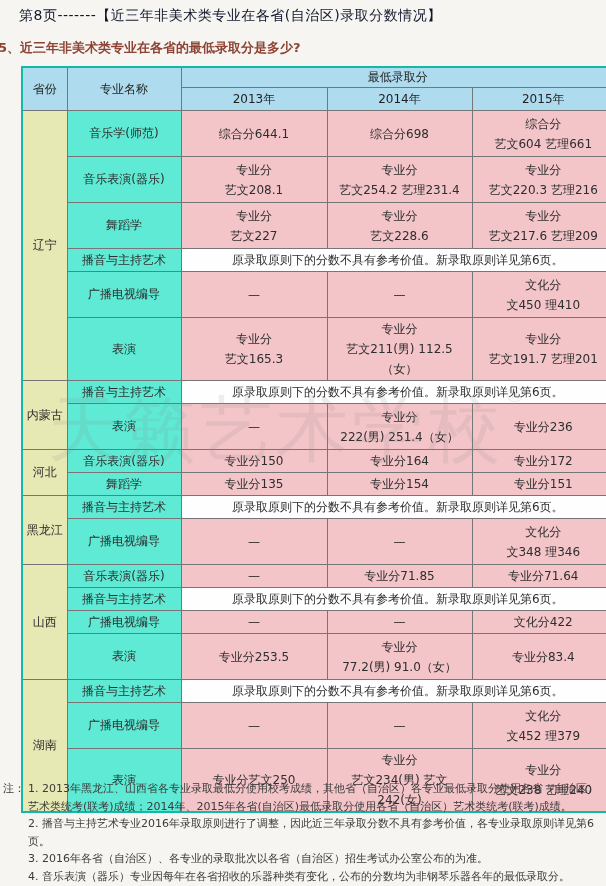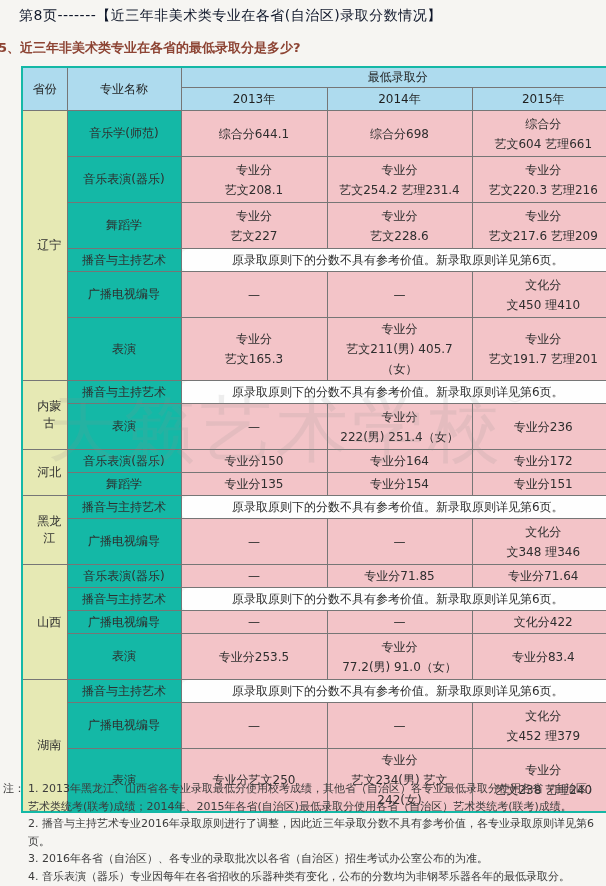--- a/index.html
+++ b/index.html
@@ -21,22 +21,22 @@
     position:absolute;top:66px;left:21px;
     border-collapse:collapse;table-layout:fixed;width:593px;
     border:2px solid #14b8a6;
   }
   th,td{
     border:1px solid #767676;
     font-size:12px;color:#2e2e2e;text-align:center;vertical-align:middle;
     padding:1px 2px;overflow:hidden;
   }
   th{background:#aedbee;font-weight:normal;color:#1f1f1f;}
-  td.prov{background:#e6e9b4;padding-left:11px;}
-  td.major{background:#14b8a6;margin-left:24px;}
+  td.prov{background:#e6e9b4;}
+  td.major{background:#5eead4;margin-left:24px;}
   td.score{background:#f3c4c8;line-height:20px;}
   td.notice{background:#fefefe;border-radius:8px;}
   .watermark{
     position:absolute;top:382px;left:48px;width:560px;
     font-size:72px;color:#8f8f8f;opacity:0.14;letter-spacing:4px;
     white-space:nowrap;pointer-events:none;z-index:5;
   }
   .watermark .reg{font-size:22px;vertical-align:top;}
   .notes{
     position:absolute;top:780px;left:3px;width:600px;
@@ -135,21 +135,21 @@
         </td>
       </tr>
       <tr style="height: 46px;">
         <td class="major">表演</td>
         <td class="score">
           <div>专业分</div>
           <div>艺文165.3</div>
         </td>
         <td class="score">
           <div>专业分</div>
-          <div>艺文211(男) 405.7（女）</div>
+          <div>艺文211(男) 112.5（女）</div>
         </td>
         <td class="score">
           <div>专业分</div>
           <div>艺文191.7 艺理201</div>
         </td>
       </tr>
       <tr style="height: 23px;">
         <td class="prov" rowspan="2">内蒙古</td>
         <td class="major">播音与主持艺术</td>
         <td class="notice" colspan="3">原录取原则下的分数不具有参考价值。新录取原则详见第6页。</td>

